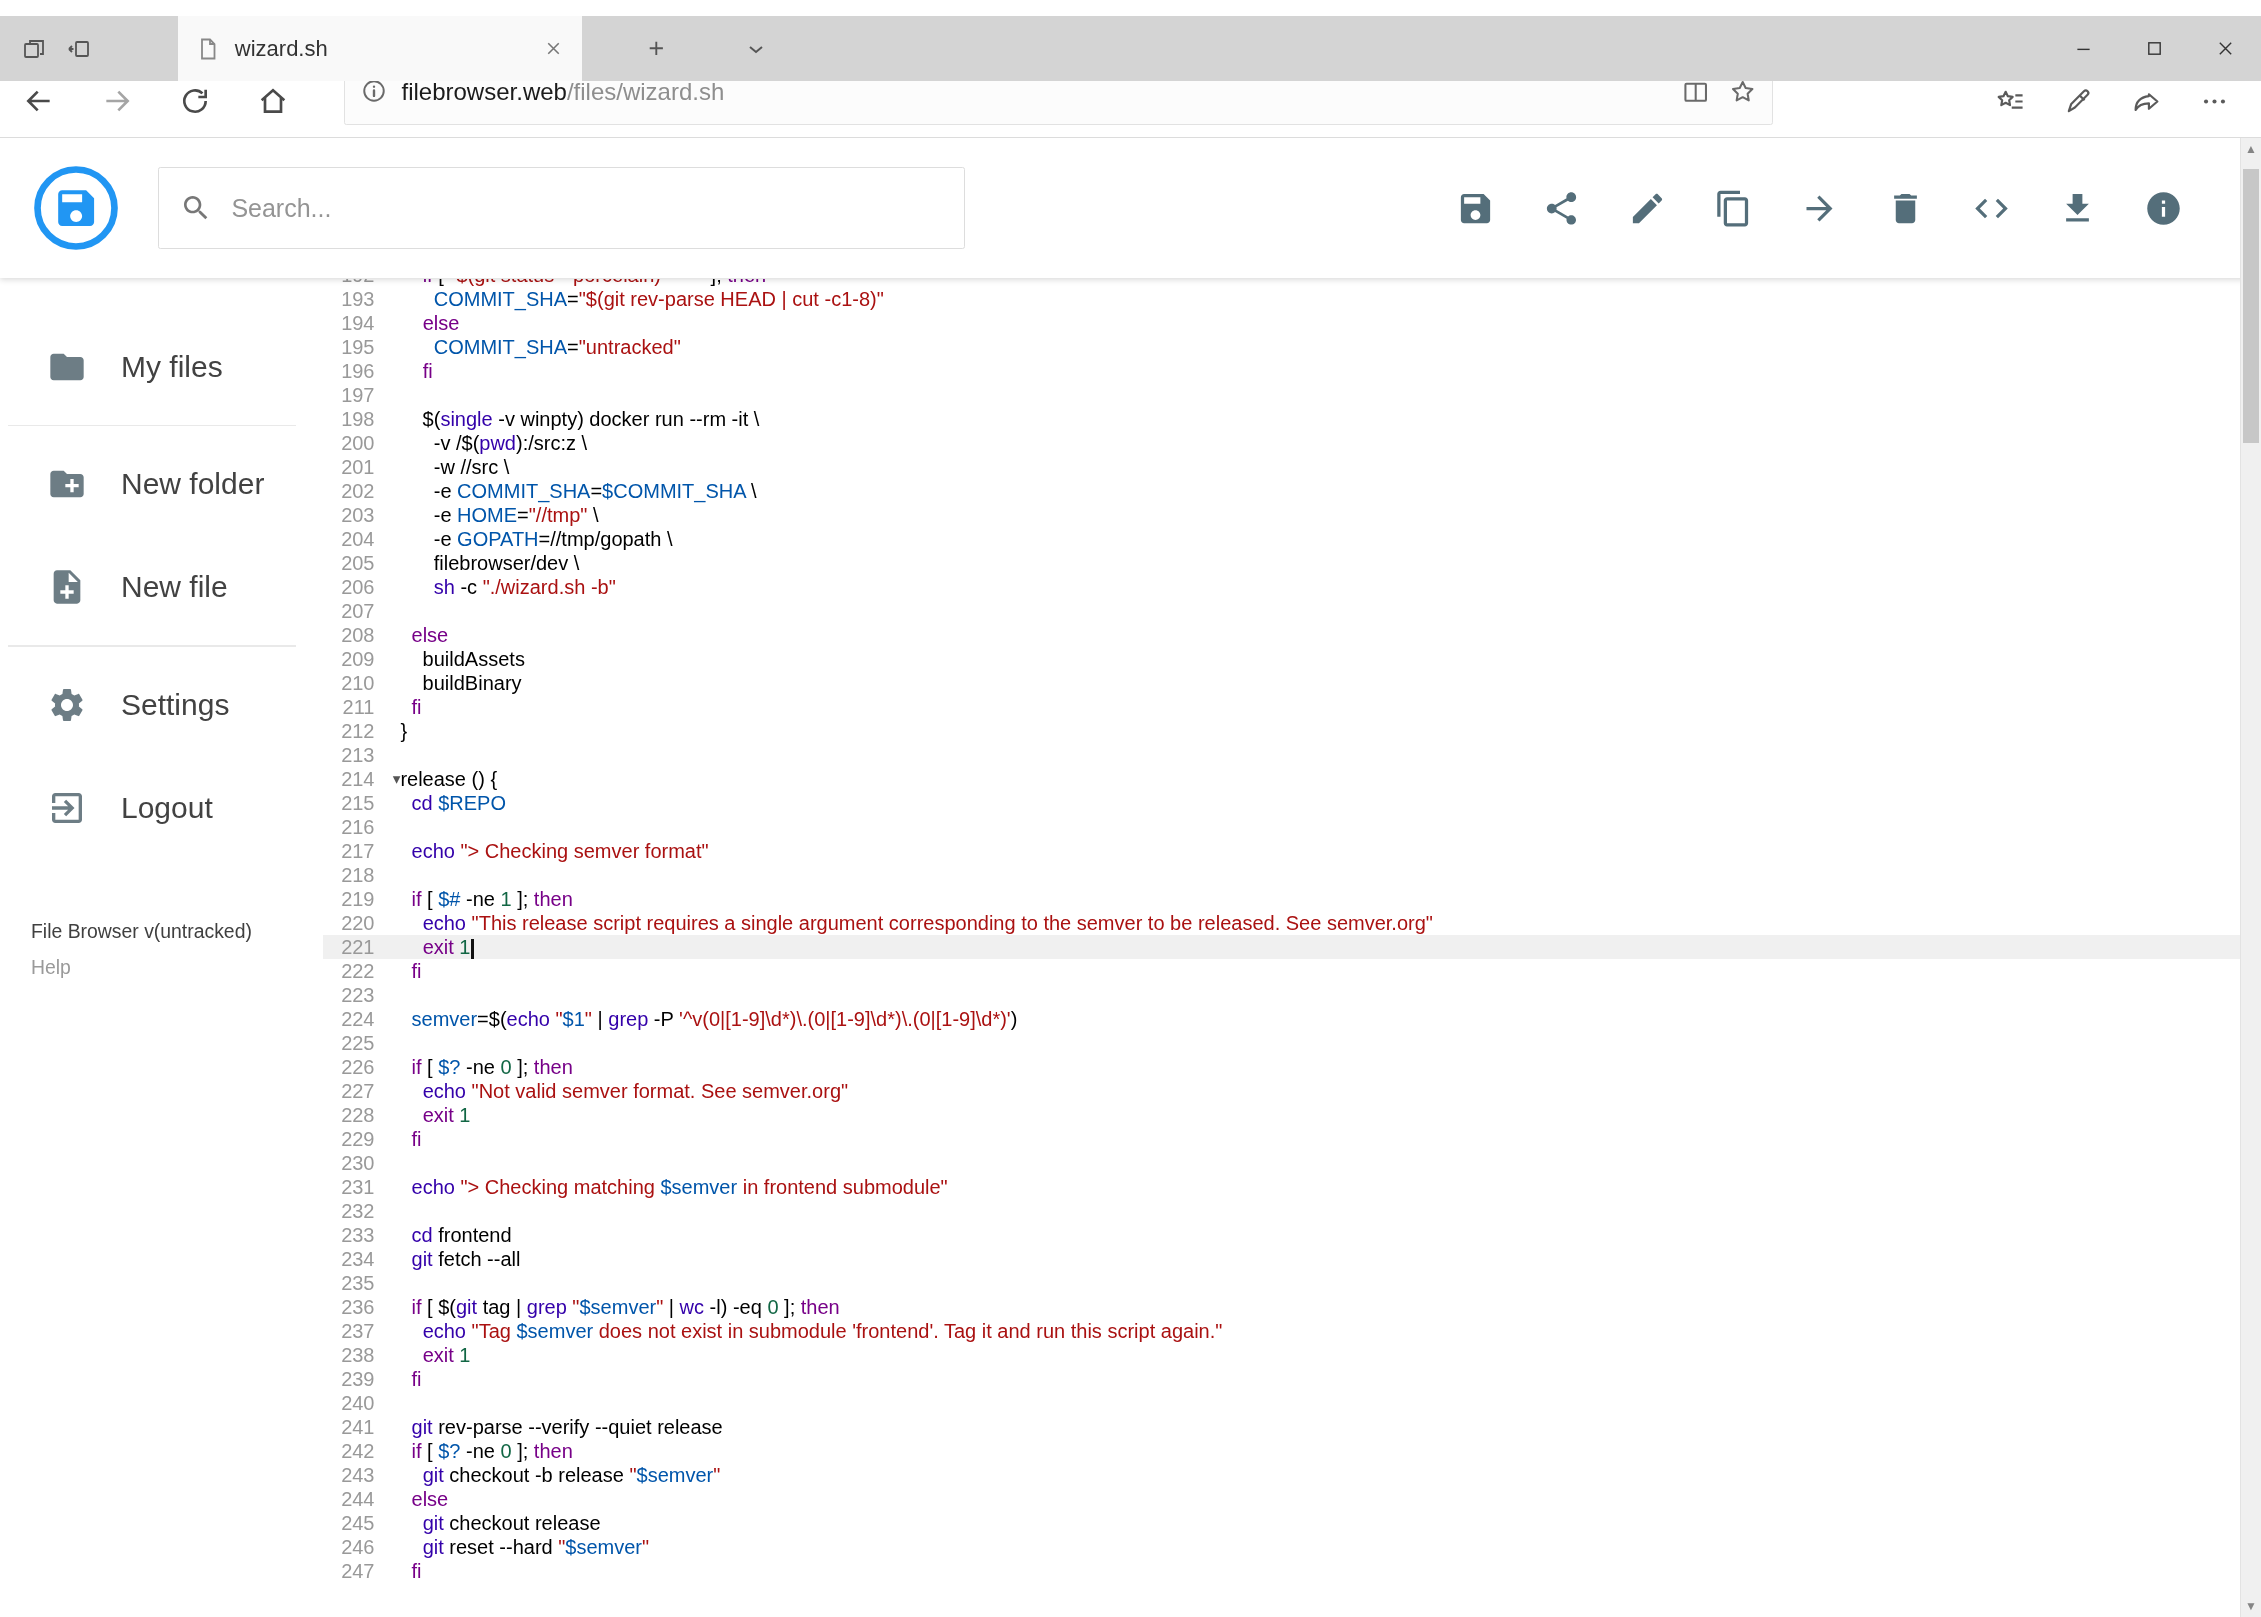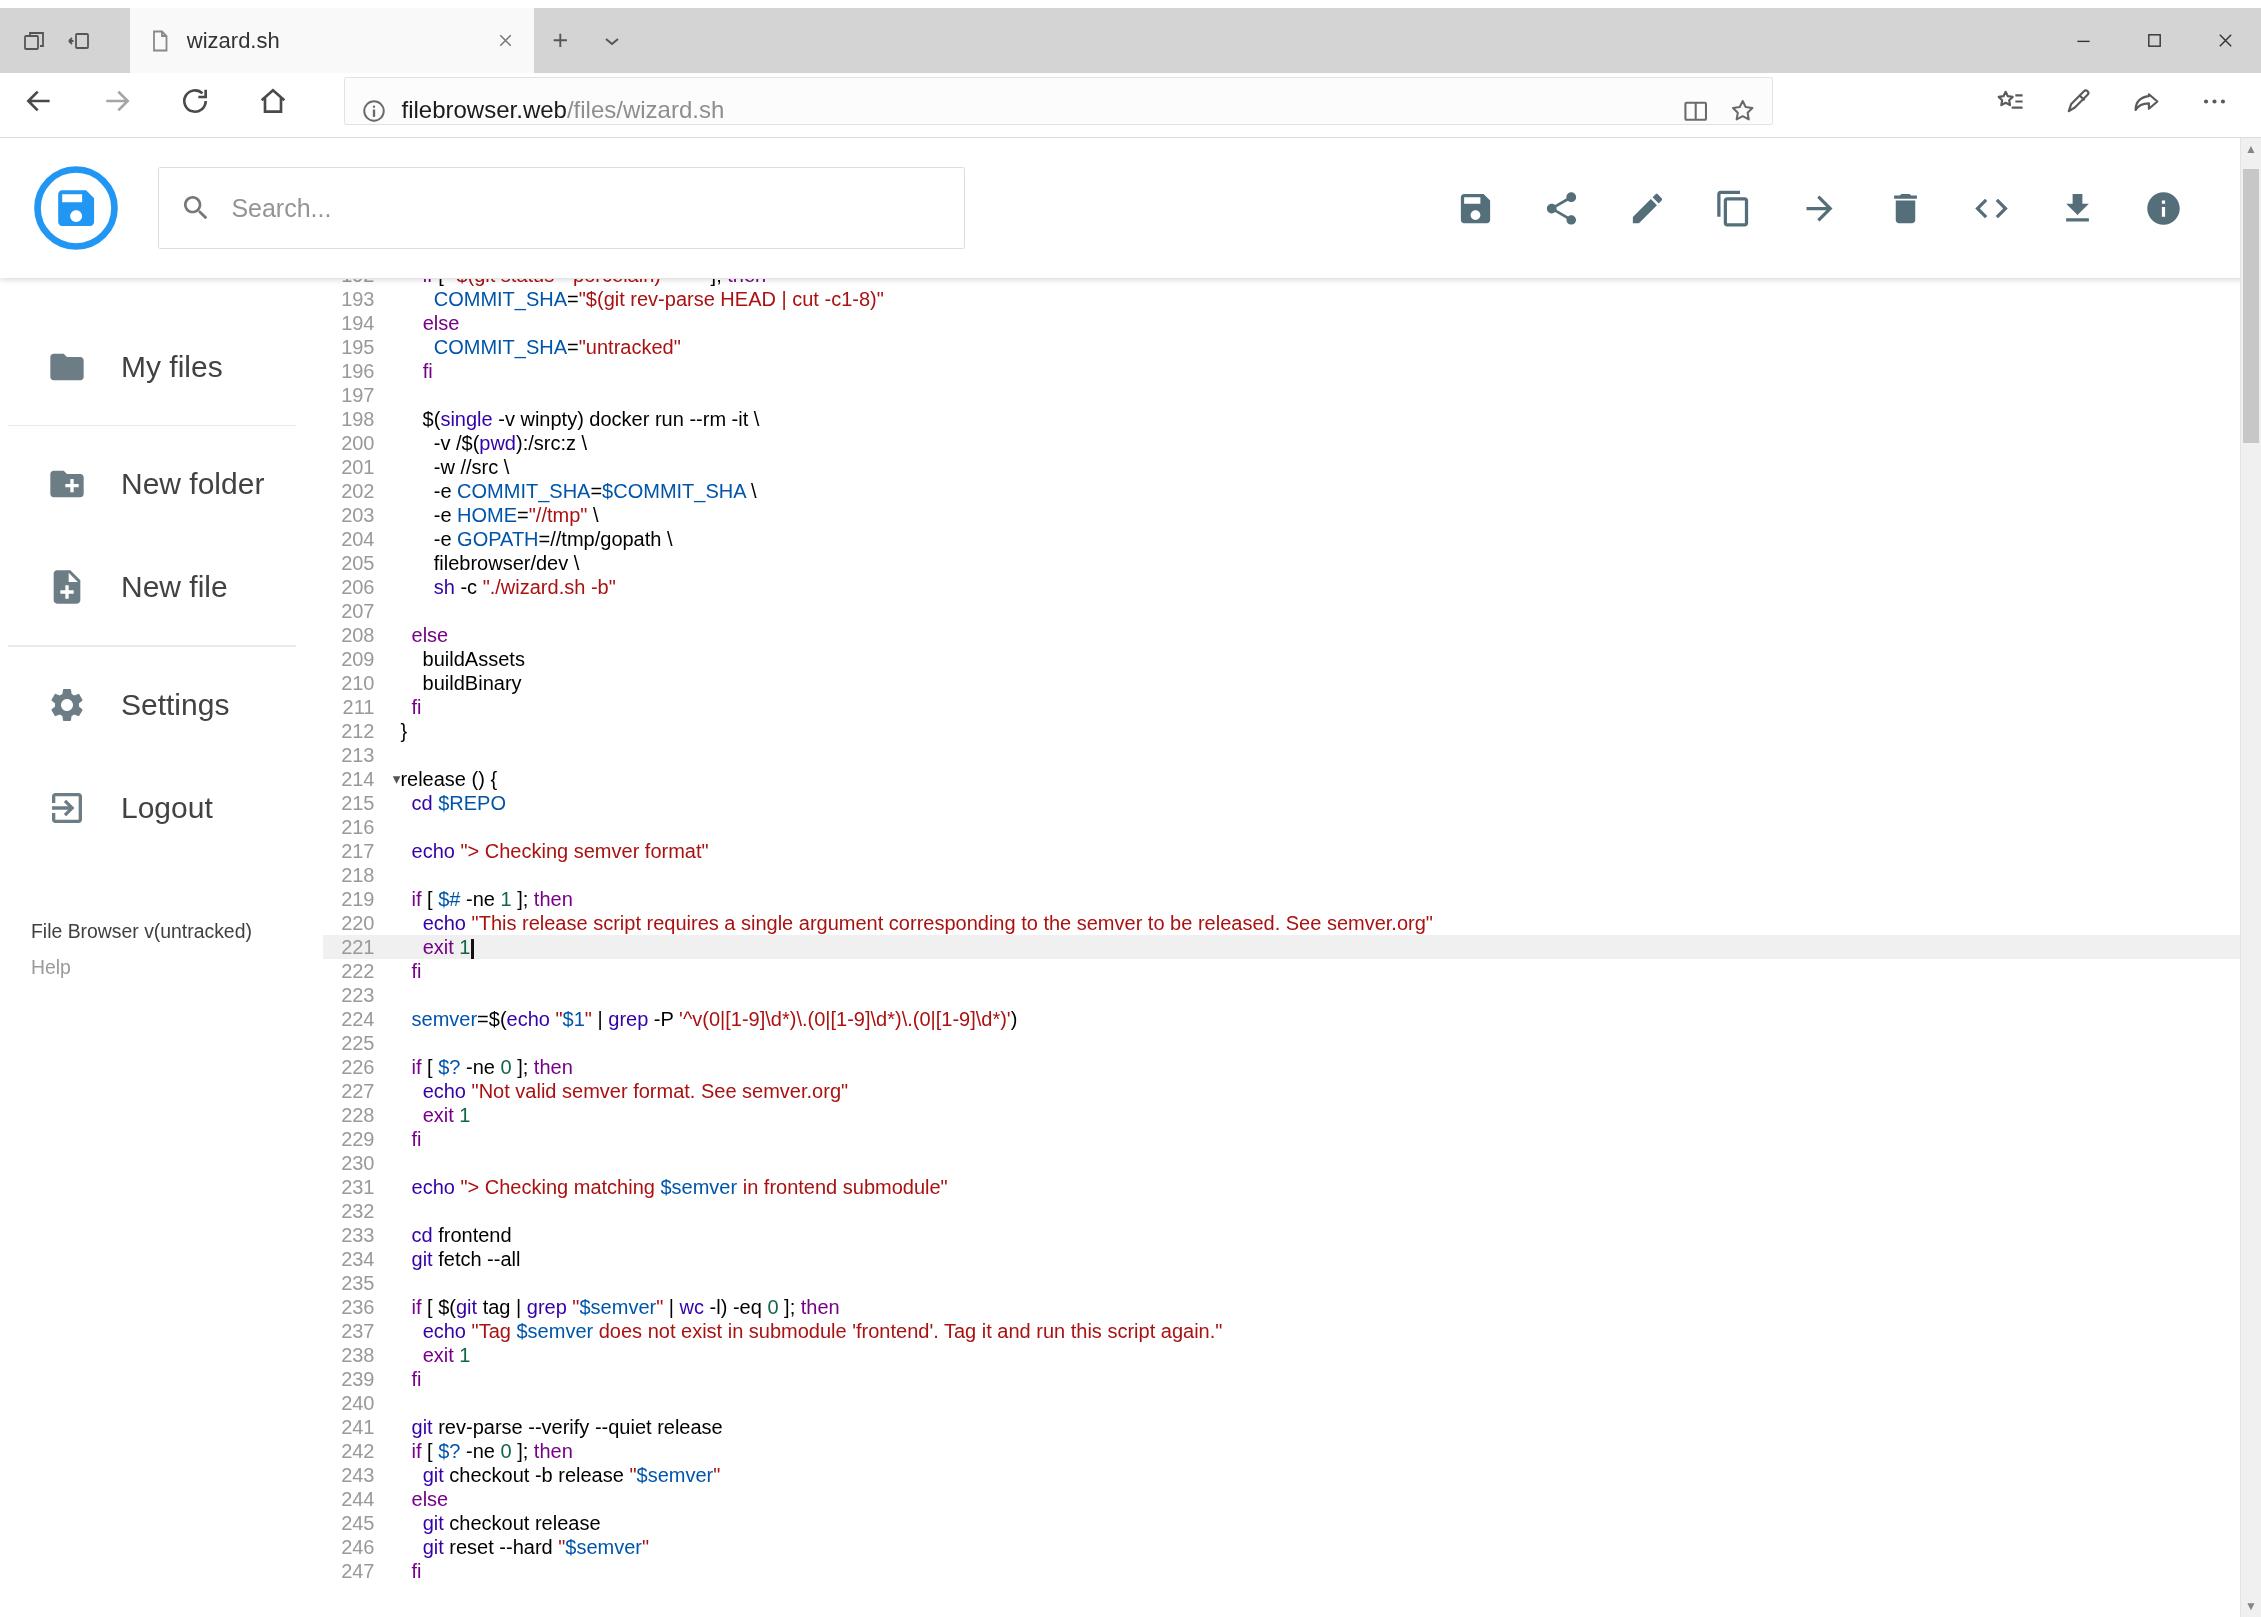--- a/index.html
+++ b/index.html
@@ -2,21 +2,21 @@
 <html style="--kw: #708; --str: #a11; --vr: #05a; --num: #164; --def: #05a; --builtin: #30a; --gutter: #999; --active-bg: #f0f0f0; --accent: #2196f3;font-size:13px"><head>
 <meta charset="utf-8">
 <title>wizard.sh</title>
 <style>
   *{margin:0;padding:0;box-sizing:border-box;}
   html,body{width:2261px;height:1617px;overflow:hidden;background:#fff;font-family:"Liberation Sans",sans-serif;}
   button{background:none;border:none;cursor:pointer;font-family:inherit;color:inherit;}
   svg{display:block;}
 
   
-  .titlebar{position:absolute;left:0;top:8px;width:2261px;height:65px;background:#d4d4d4;display:flex;align-items:center;z-index:20;}
+  .titlebar{position:absolute;left:0;top:16px;width:2261px;height:65px;background:#d4d4d4;display:flex;align-items:center;z-index:20;gap:48px;}
   .tb-left{display:flex;align-items:center;margin-left:11.3px;}
   .chrome-ic{width:45px;height:65px;display:flex;align-items:center;justify-content:center;color:#555;}
   .chrome-ic svg{width:24px;height:24px;}
   .tab{width:404px;height:65px;margin-left:29px;background:#f9f9f9;display:flex;align-items:center;padding:0 18px;}
   .tab-page-ic{color:#888;}
   .tab-page-ic svg{width:24px;height:24px;}
   .tab-title{margin-left:14.5px;font-size:22px;color:#333;}
   .tab-close{margin-left:auto;color:#777;}
   .tab-close svg{width:21px;height:21px;}
   .newtab,.tabchev{width:52px;height:65px;display:flex;align-items:center;justify-content:center;color:#555;}
@@ -24,21 +24,21 @@
   .tabchev svg{width:24px;height:24px;}
   .win-controls{margin-left:auto;display:flex;height:65px;}
   .win-btn{width:71px;height:65px;display:flex;align-items:center;justify-content:center;color:#333;}
   .win-btn svg{width:21px;height:21px;}
 
   
   .navbar{position:absolute;left:0;top:65px;width:2261px;height:73px;background:#fff;border-bottom:0.8px solid #dcdcdc;display:flex;align-items:center;z-index:19;}
   .nav-btn{width:78px;height:73px;display:flex;align-items:center;justify-content:center;color:#4a4a4a;}
   .nav-btn svg{width:32px;height:32px;}
   .nav-btn.dim{color:#a5a5a5;}
-  .addressbar{flex:0 0 1429px;height:48px;margin-left:32px;background:#fcfcfc;border:1.6px solid #e2e2e2;border-radius:2.4px;display:flex;align-items:flex-end;padding:0 16px;}
+  .addressbar{flex:0 0 1429px;height:48px;margin-left:32px;background:#fcfcfc;border:1.6px solid #e2e2e2;border-radius:2.4px;display:flex;align-items:flex-start;padding:0 16px;}
   .ab-info{color:#6a6a6a;}
   .ab-info svg{width:26px;height:26px;}
   .url{margin-left:14.5px;font-size:24px;white-space:nowrap;}
   .url-host{color:#1b1b1b;}
   .url-path{color:#8e8e8e;}
   .ab-right{margin-left:auto;display:flex;align-items:center;gap:19.4px;color:#6a6a6a;}
   .ab-right svg{width:27.4px;height:27.4px;}
   .nav-spacer{flex:1;}
   .nav-right{display:flex;align-items:center;margin-right:13px;}
   .nav-right button{width:68px;height:73px;display:flex;align-items:center;justify-content:center;color:#5a5a5a;}

